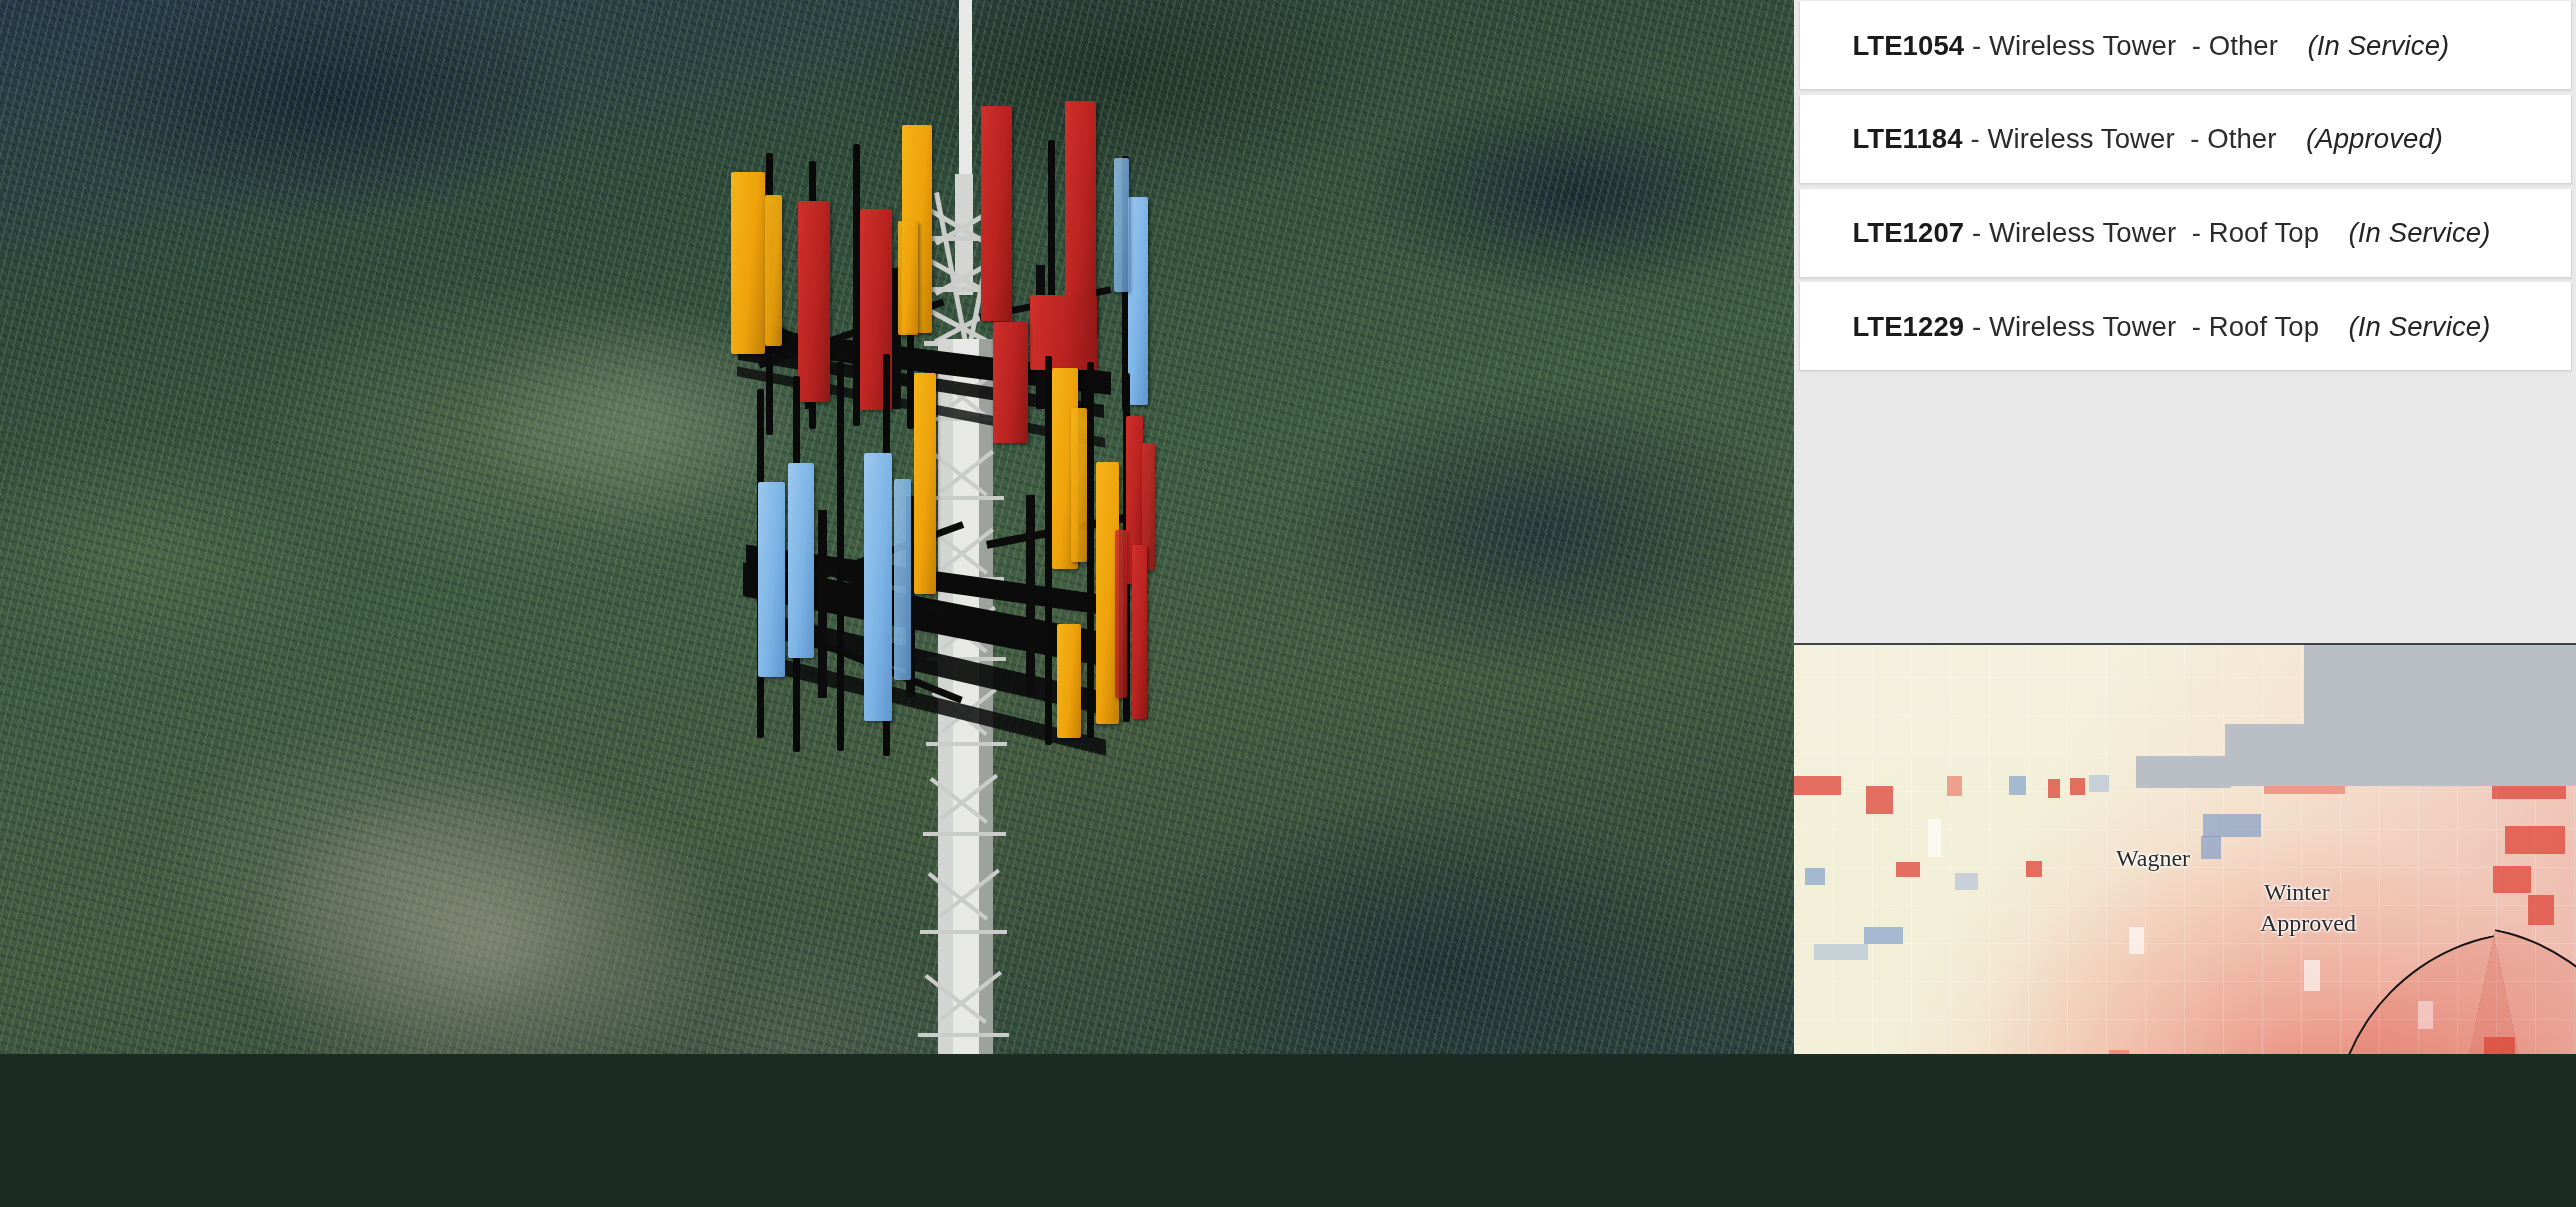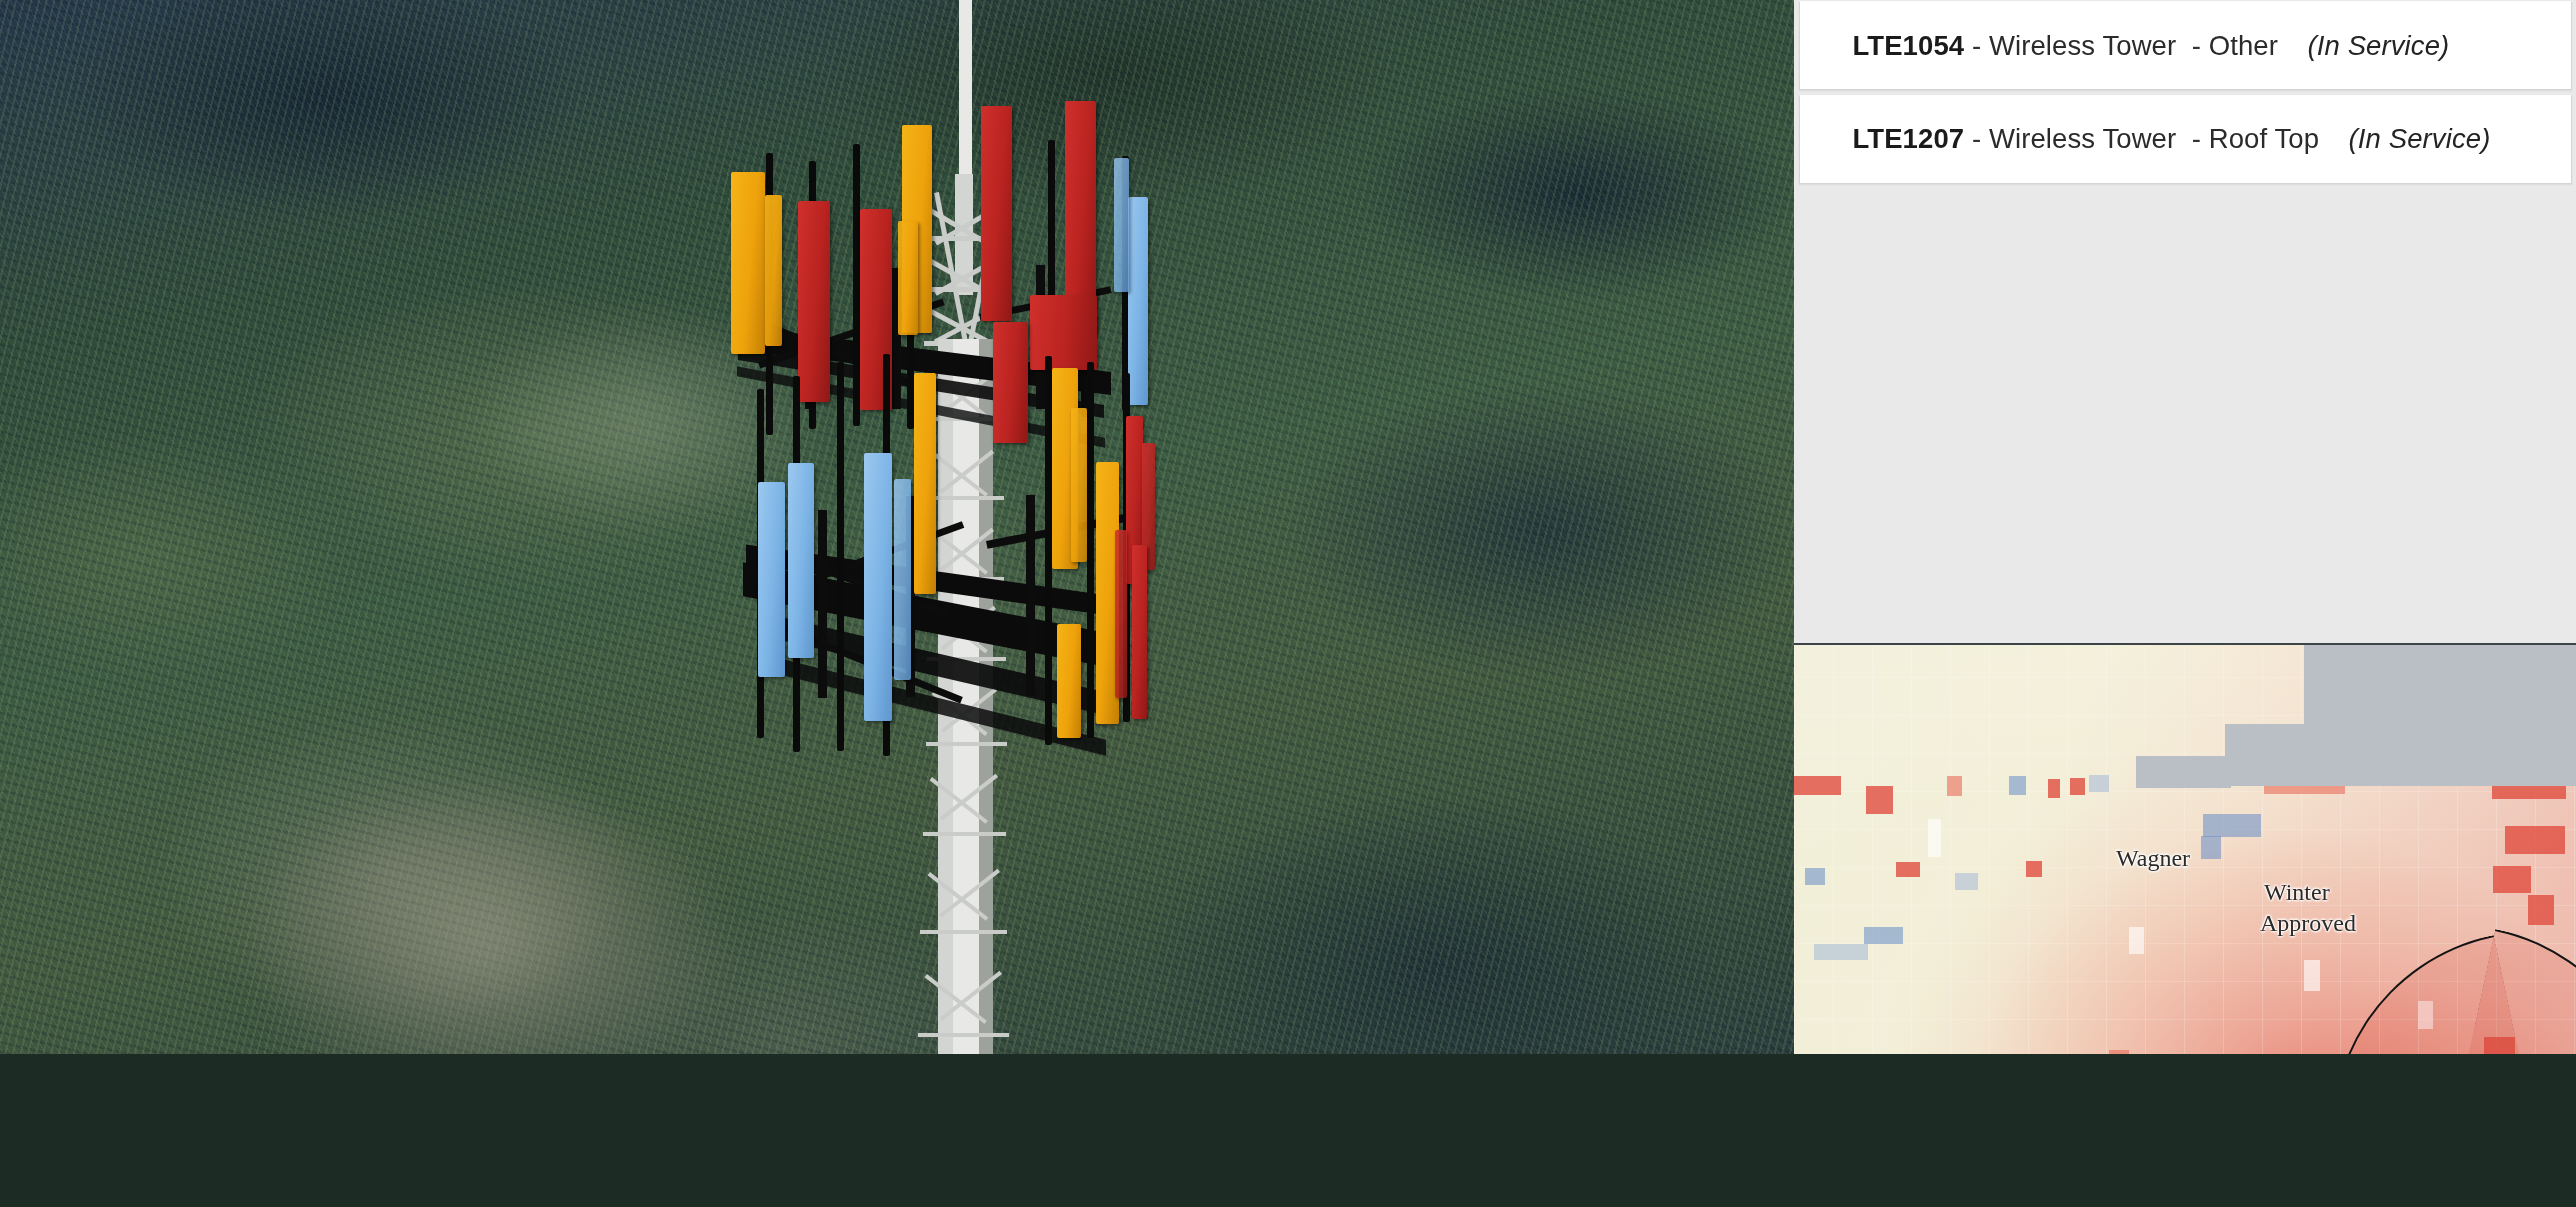--- a/index.html
+++ b/index.html
@@ -236,21 +236,27 @@
     </div>
   </div>
 
   <div class="right">
 
     <div class="sitelist" id="sitelist">
         <div class="site-row">
           <div class="site-text"><span class="site-id">LTE1054</span><span class="site-sep"> - </span><span class="site-type">Wireless Tower</span><span class="site-sep">&nbsp; - </span><span class="site-type">Other</span><span class="site-status">(In Service)</span></div>
         </div>
         <div class="site-row">
+          <div class="site-text"><span class="site-id">LTE1184</span><span class="site-sep"> - </span><span class="site-type">Wireless Tower</span><span class="site-sep">&nbsp; - </span><span class="site-type">Other</span><span class="site-status">(Approved)</span></div>
+        </div>
+        <div class="site-row">
           <div class="site-text"><span class="site-id">LTE1207</span><span class="site-sep"> - </span><span class="site-type">Wireless Tower</span><span class="site-sep">&nbsp; - </span><span class="site-type">Roof Top</span><span class="site-status">(In Service)</span></div>
+        </div>
+        <div class="site-row">
+          <div class="site-text"><span class="site-id">LTE1229</span><span class="site-sep"> - </span><span class="site-type">Wireless Tower</span><span class="site-sep">&nbsp; - </span><span class="site-type">Roof Top</span><span class="site-status">(In Service)</span></div>
         </div>
       </div>
 
     <div class="mapwrap">
       <div class="map-base"></div>
       <div class="roads"></div>
 
       <div class="px red" style="left:551px;top:2.7px;width:17.4px;height:29.5px;"></div>
       <div class="px red" style="left:504px;top:101px;width:42px;height:20px;"></div>
       <div class="px red" style="left:541px;top:118px;width:54px;height:19px;"></div>

